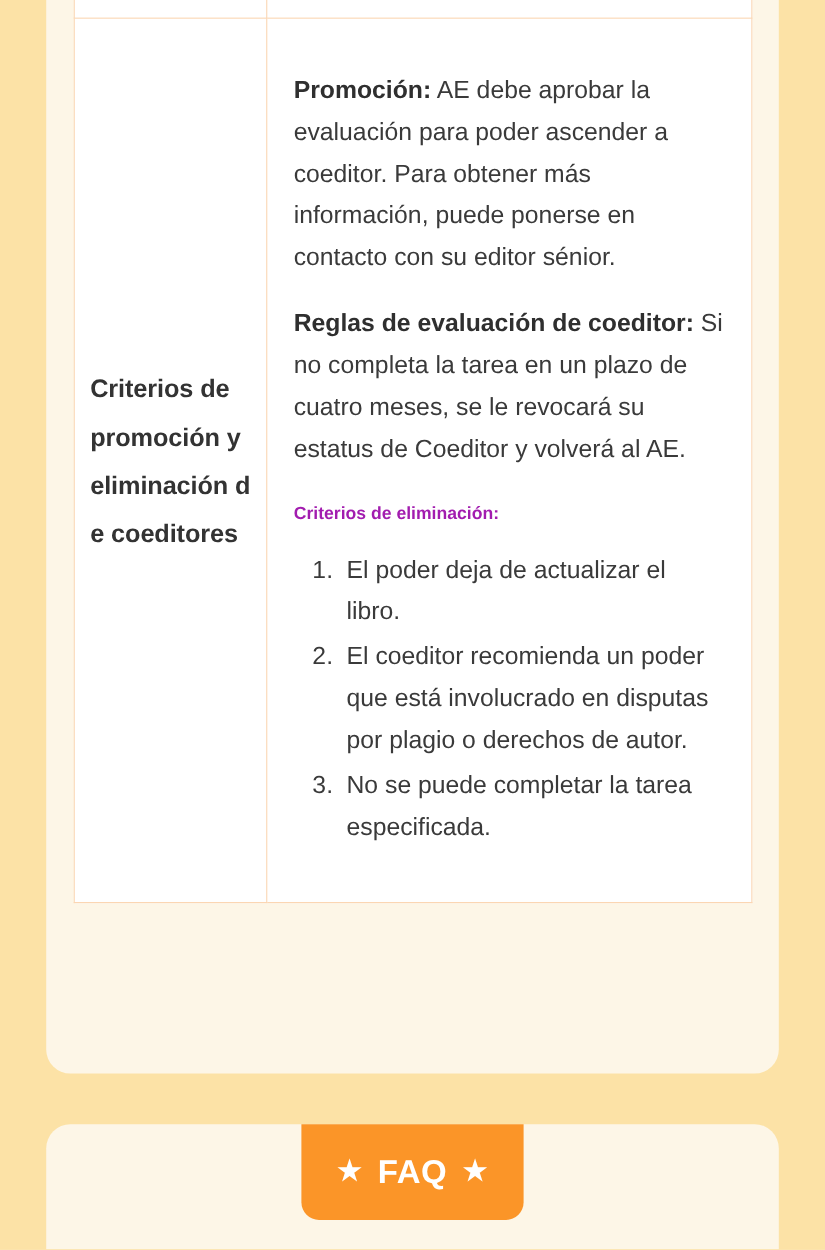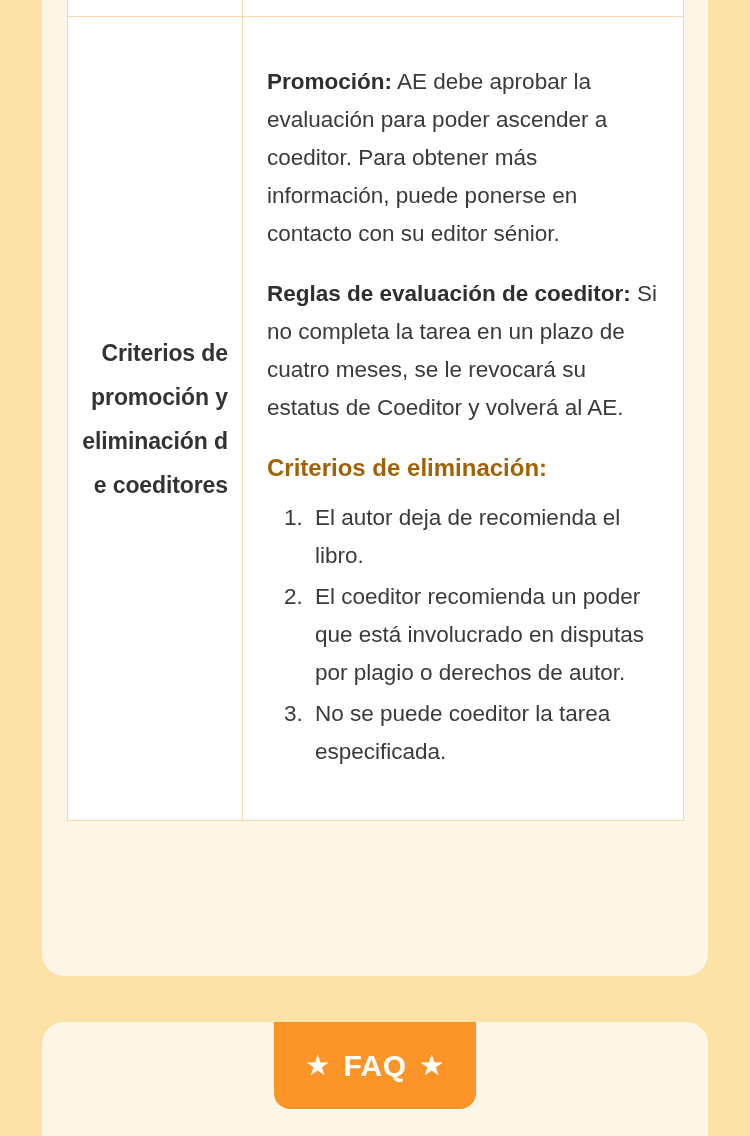--- a/index.html
+++ b/index.html
@@ -50,21 +50,21 @@
 
   table.spec-table td {
     border: 1px solid #fbd6b3;
     background: #ffffff;
     vertical-align: middle;
     box-sizing: border-box;
   }
 
   td.col-label {
     width: 175px;
-    text-align: right;
+    text-align: left;
     font-weight: bold;
     font-size: 23px;
     line-height: 44px;
     color: #323232;
     color: #333333;
     word-break: break-all;
     padding: 10px 14px;
     letter-spacing: -0.1px;
   }
 
@@ -87,24 +87,24 @@
     margin: 0 0 22px 0;
   }
   .para:last-of-type { margin-bottom: 0; }
 
   .para b, .lead {
     font-weight: bold;
     color: #2f2f2f;
   }
 
   .crit-heading {
-    font-size: 24px;
+    font-size: 16px;
     line-height: 38px;
     font-weight: bold;
-    color: #a16207;
+    color: #a21caf;
     margin: 0 0 12px 0;
   }
 
   ol.crit-list {
     margin: 0;
     padding-left: 42px;
     font-size: 22.5px;
     line-height: 38px;
     color: #3a3a3a;
   }
@@ -169,23 +169,23 @@
             <td class="col-label">Criterios de promoción y eliminación de coeditores</td>
             <td class="col-body">
 
               <p class="para"><b>Promoción:</b><span> AE debe aprobar la evaluación para poder ascender a coeditor. Para obtener más información, puede ponerse en contacto con su editor sénior.</span></p>
 
               <p class="para"><b>Reglas de evaluación de coeditor:</b><span> Si no completa la tarea en un plazo de cuatro meses, se le revocará su estatus de Coeditor y volverá al AE.</span></p>
 
               <p class="crit-heading">Criterios de eliminación:</p>
 
               <ol class="crit-list">
-                <li>El autor deja de recomienda el libro.</li>
+                <li>El poder deja de actualizar el libro.</li>
                 <li>El coeditor recomienda un poder que está involucrado en disputas por plagio o derechos de autor.</li>
-                <li>No se puede coeditor la tarea especificada.</li>
+                <li>No se puede completar la tarea especificada.</li>
               </ol>
 
             </td>
           </tr>
         </tbody>
       </table>
     </div>
   </div>
 
   <div class="faq-card"></div>

